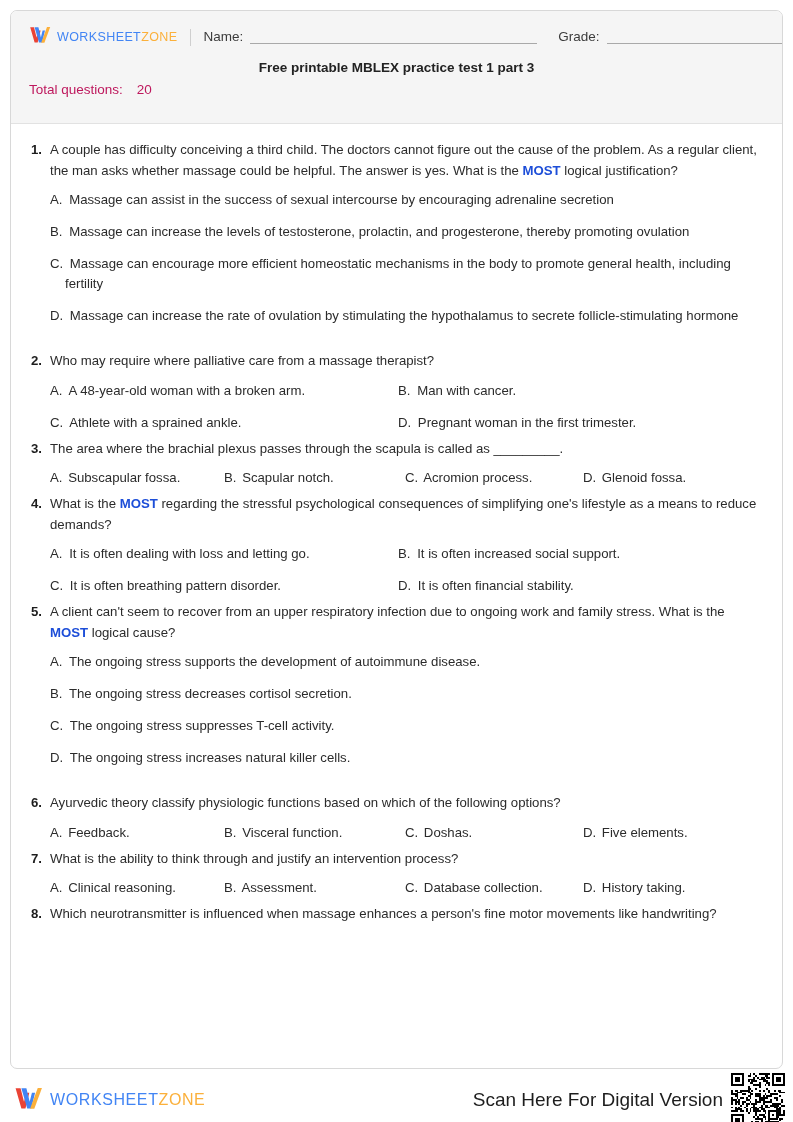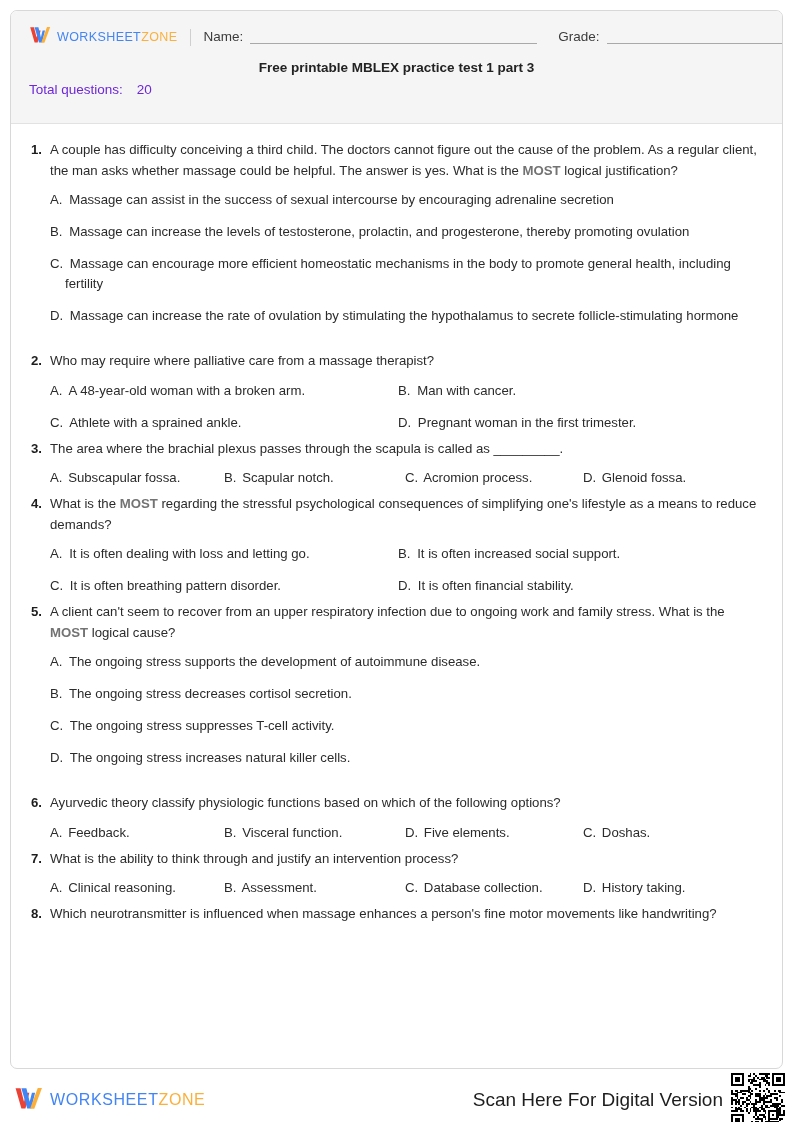--- a/index.html
+++ b/index.html
@@ -93,21 +93,21 @@
   }
   .doc-title {
     font-size: 13.5px;
     font-weight: 700;
     color: #222;
     line-height: 1.35;
     text-align: center;
   }
   .total-line {
     font-size: 13.5px;
-    color: #6d28d9;
+    color: #be185d;
     margin-top: 4px;
     line-height: 1.35;
   }
   .total-line .num { margin-left: 14px; }
 
   
   .body {
     padding: 16px 20px 10px 20px;
   }
   .q {
@@ -122,21 +122,21 @@
     color: #1d1d1d;
     line-height: 20.5px;
     text-align: left;
   }
   .q-body { flex: 1 1 auto; }
   .q-text {
     font-size: 13.2px;
     line-height: 20.5px;
     color: #2b2b2b;
   }
-  .q-text b { font-weight: 700; color: #737373; }
+  .q-text b { font-weight: 700; color: #1d4ed8; }
 
   .opts { margin-top: 9px; }
 
   
   .opts.stack .opt {
     font-size: 13.2px;
     line-height: 20px;
     color: #2b2b2b;
     margin-bottom: 12px;
     padding-left: 2px;
@@ -314,22 +314,22 @@
             </div>
           </div>
         </div>
         <div class="q">
           <div class="q-num">6.</div>
           <div class="q-body">
             <div class="q-text"><span>Ayurvedic theory classify physiologic functions based on which of the following options?</span></div>
             <div class="opts cols4">
               <div class="opt"><span class="lbl">A.</span> <span class="txt">Feedback.</span></div>
               <div class="opt"><span class="lbl">B.</span> <span class="txt">Visceral function.</span></div>
+              <div class="opt"><span class="lbl">C.</span> <span class="txt">Doshas.</span></div>
               <div class="opt"><span class="lbl">D.</span> <span class="txt">Five elements.</span></div>
-              <div class="opt"><span class="lbl">C.</span> <span class="txt">Doshas.</span></div>
             </div>
           </div>
         </div>
         <div class="q">
           <div class="q-num">7.</div>
           <div class="q-body">
             <div class="q-text"><span>What is the ability to think through and justify an intervention process?</span></div>
             <div class="opts cols4">
               <div class="opt"><span class="lbl">A.</span> <span class="txt">Clinical reasoning.</span></div>
               <div class="opt"><span class="lbl">B.</span> <span class="txt">Assessment.</span></div>

